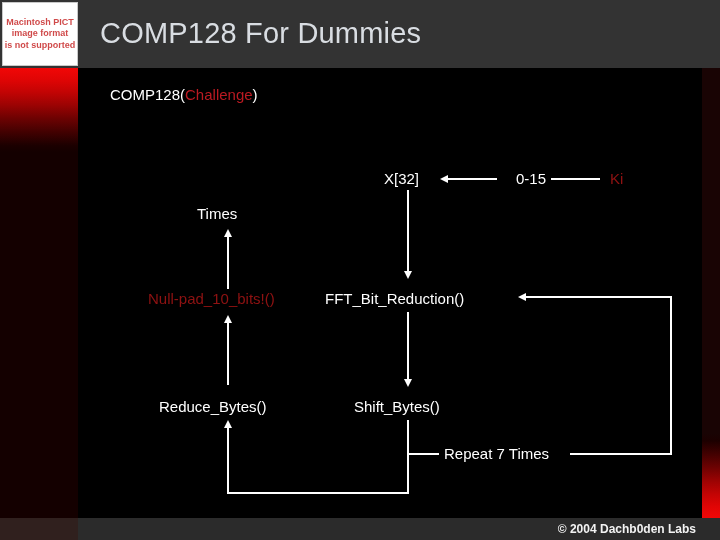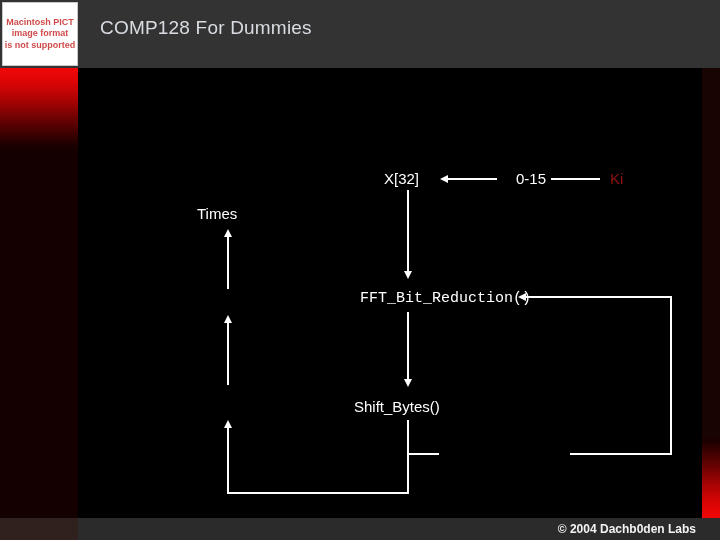--- a/index.html
+++ b/index.html
@@ -49,21 +49,21 @@
   
   .header-bar {
     position: absolute;
     left: 0; top: 0;
     width: 720px; height: 68px;
     background: #333333;
   }
   .header-title {
     position: absolute;
     left: 100px; top: 17px;
-    font-size: 19px;
+    font-size: 29px;
     color: #d9dde2;
     letter-spacing: 0.2px;
     white-space: nowrap;
   }
   .pict-box {
     position: absolute;
     left: 2px; top: 2px;
     width: 76px; height: 64px;
     background: #ffffff;
     border: 1px solid #c9c9c9;
@@ -158,35 +158,39 @@
 
   <div class="header-bar"></div>
   <div class="header-title">COMP128 For Dummies</div>
 
   <div class="pict-box">
     <span>Macintosh PICT</span>
     <span>image format</span>
     <span>is not supported</span>
   </div>
 
+  <div class="subtitle"><span>COMP128(</span><span class="chal">Challenge</span><span>)</span></div>
 
   <div class="node" style="left:384px; top:170px;">X[32]</div>
 
   <div class="node" style="left:516px; top:170px;">0-15</div>
 
   <div class="node red" style="left:610px; top:170px;">Ki</div>
 
   <div class="node" style="left:197px; top:205px;">Times</div>
 
-
-  <div class="node" style="left:360px; top:290px;font-family:Liberation Mono, monospace;">FFT_Bit_Reduction()</div>
-
+  <div class="node red" style="left:148px; top:290px;">Null-pad_10_bits!()</div>
+
+  <div class="node" style="left:325px; top:290px;">FFT_Bit_Reduction()</div>
+
+  <div class="node" style="left:159px; top:398px;">Reduce_Bytes()</div>
 
   <div class="node" style="left:354px; top:398px;">Shift_Bytes()</div>
 
+  <div class="node" style="left:444px; top:445px;">Repeat 7 Times</div>
 
   <div class="ln hline" style="left:551px; top:178px; width:49px;"></div>
 
   <div class="ln hline" style="left:447px; top:178px; width:50px;"></div>
   <div class="arrow arrow-left" style="left:440px; top:175px;"></div>
 
   <div class="ln vline" style="left:407px; top:190px; height:82px;"></div>
   <div class="arrow arrow-down" style="left:404px; top:271px;"></div>
 
   <div class="ln vline" style="left:227px; top:237px; height:52px;"></div>

